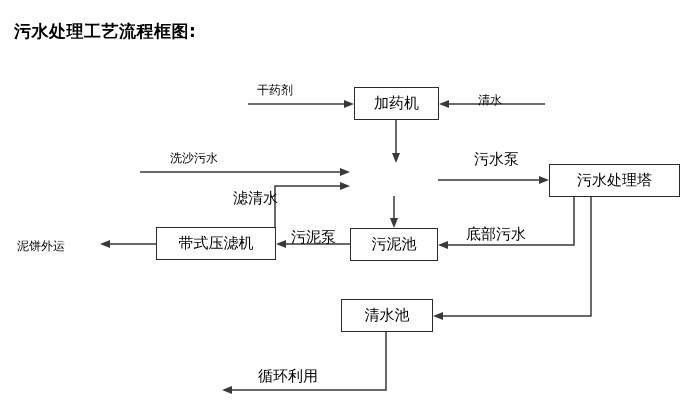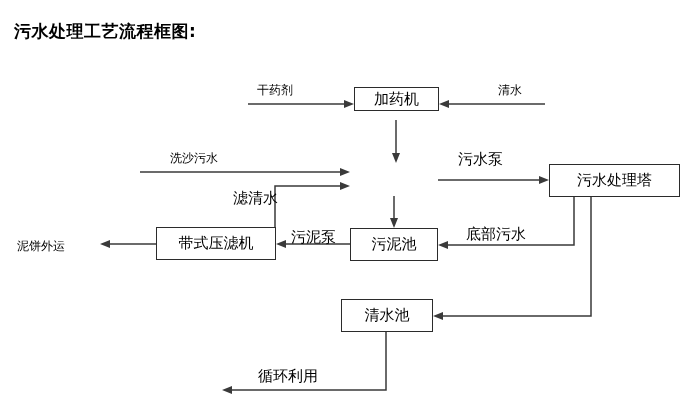--- a/index.html
+++ b/index.html
@@ -101,21 +101,21 @@
     <polygon points="438,245 448,241 448,249"></polygon>
 
     <polyline points="591,197 591,316 439,316"></polyline>
     <polygon points="433,316 443,312 443,320"></polygon>
 
     <polyline points="386,332 386,390 228,390"></polyline>
     <polygon points="222,390 232,386 232,394"></polygon>
 
   </svg>
 
-  <div class="node" style="left:354px;top:87px;width:85px;height:24px;">
+  <div class="node" style="left:354px;top:87px;width:85px;height:33px;">
     <span>加药机</span>
   </div>
 
 
   <div class="node" style="left:156px;top:227px;width:120px;height:33px;">
     <span>带式压滤机</span>
   </div>
 
   <div class="node" style="left:549px;top:164px;width:131px;height:33px;">
     <span>污水处理塔</span>
@@ -124,29 +124,29 @@
   <div class="node" style="left:350px;top:228px;width:88px;height:33px;">
     <span>污泥池</span>
   </div>
 
   <div class="node" style="left:341px;top:299px;width:92px;height:33px;justify-content:center;">
     <span>清水池</span>
   </div>
 
   <div class="term-label" style="left:257px;top:82px;">干药剂</div>
 
-  <div class="term-label" style="left:478px;top:82px;margin-left:20px;">清水</div>
+  <div class="term-label" style="left:478px;top:92px;">清水</div>
 
   <div class="term-label" style="left:170px;top:150px;">洗沙污水</div>
 
   <div class="term-label" style="left:17px;top:228px;margin-top:10px;">泥饼外运</div>
 
   <div class="edge-label" style="left:233px;top:189px;">滤清水</div>
 
-  <div class="edge-label" style="left:458px;top:150px;">污水泵</div>
+  <div class="edge-label" style="left:474px;top:150px;">污水泵</div>
 
   <div class="edge-label" style="left:291px;top:228px;font-family:Liberation Serif, serif;">污泥泵</div>
 
   <div class="edge-label" style="left:466px;top:225px;">底部污水</div>
 
   <div class="edge-label" style="left:258px;top:367px;">循环利用</div>
 
 </div>
 
 </body></html>

